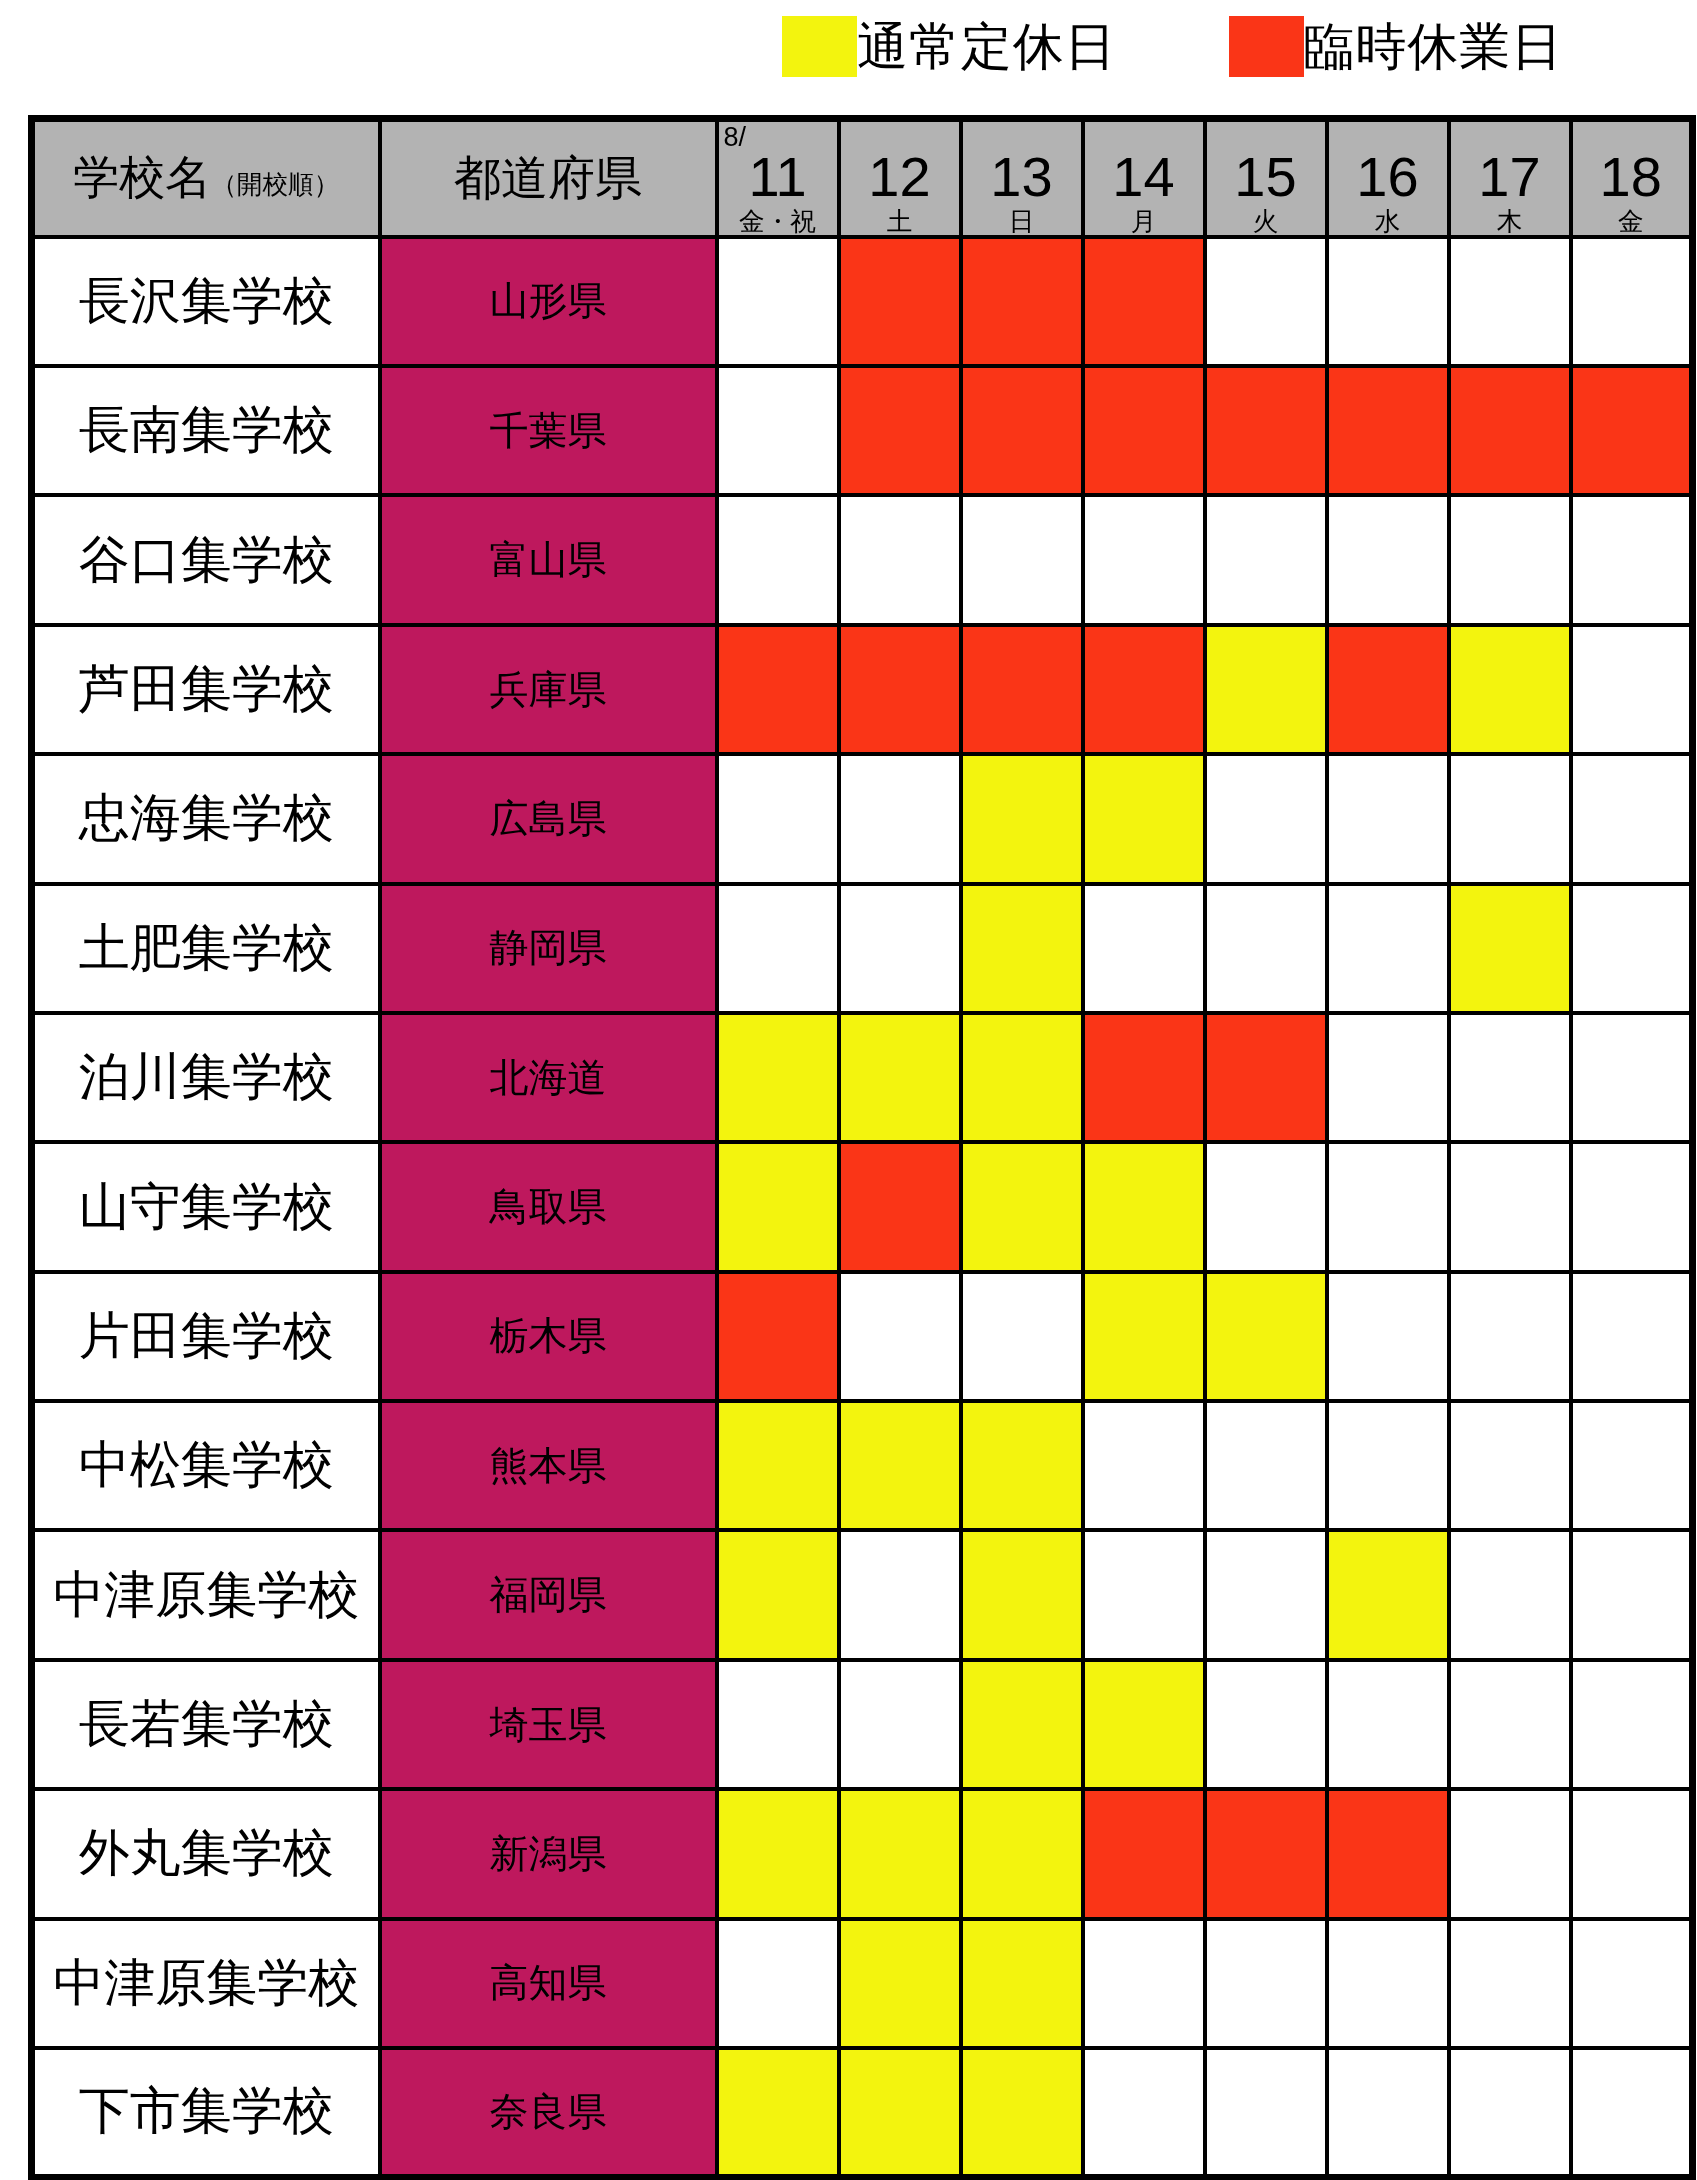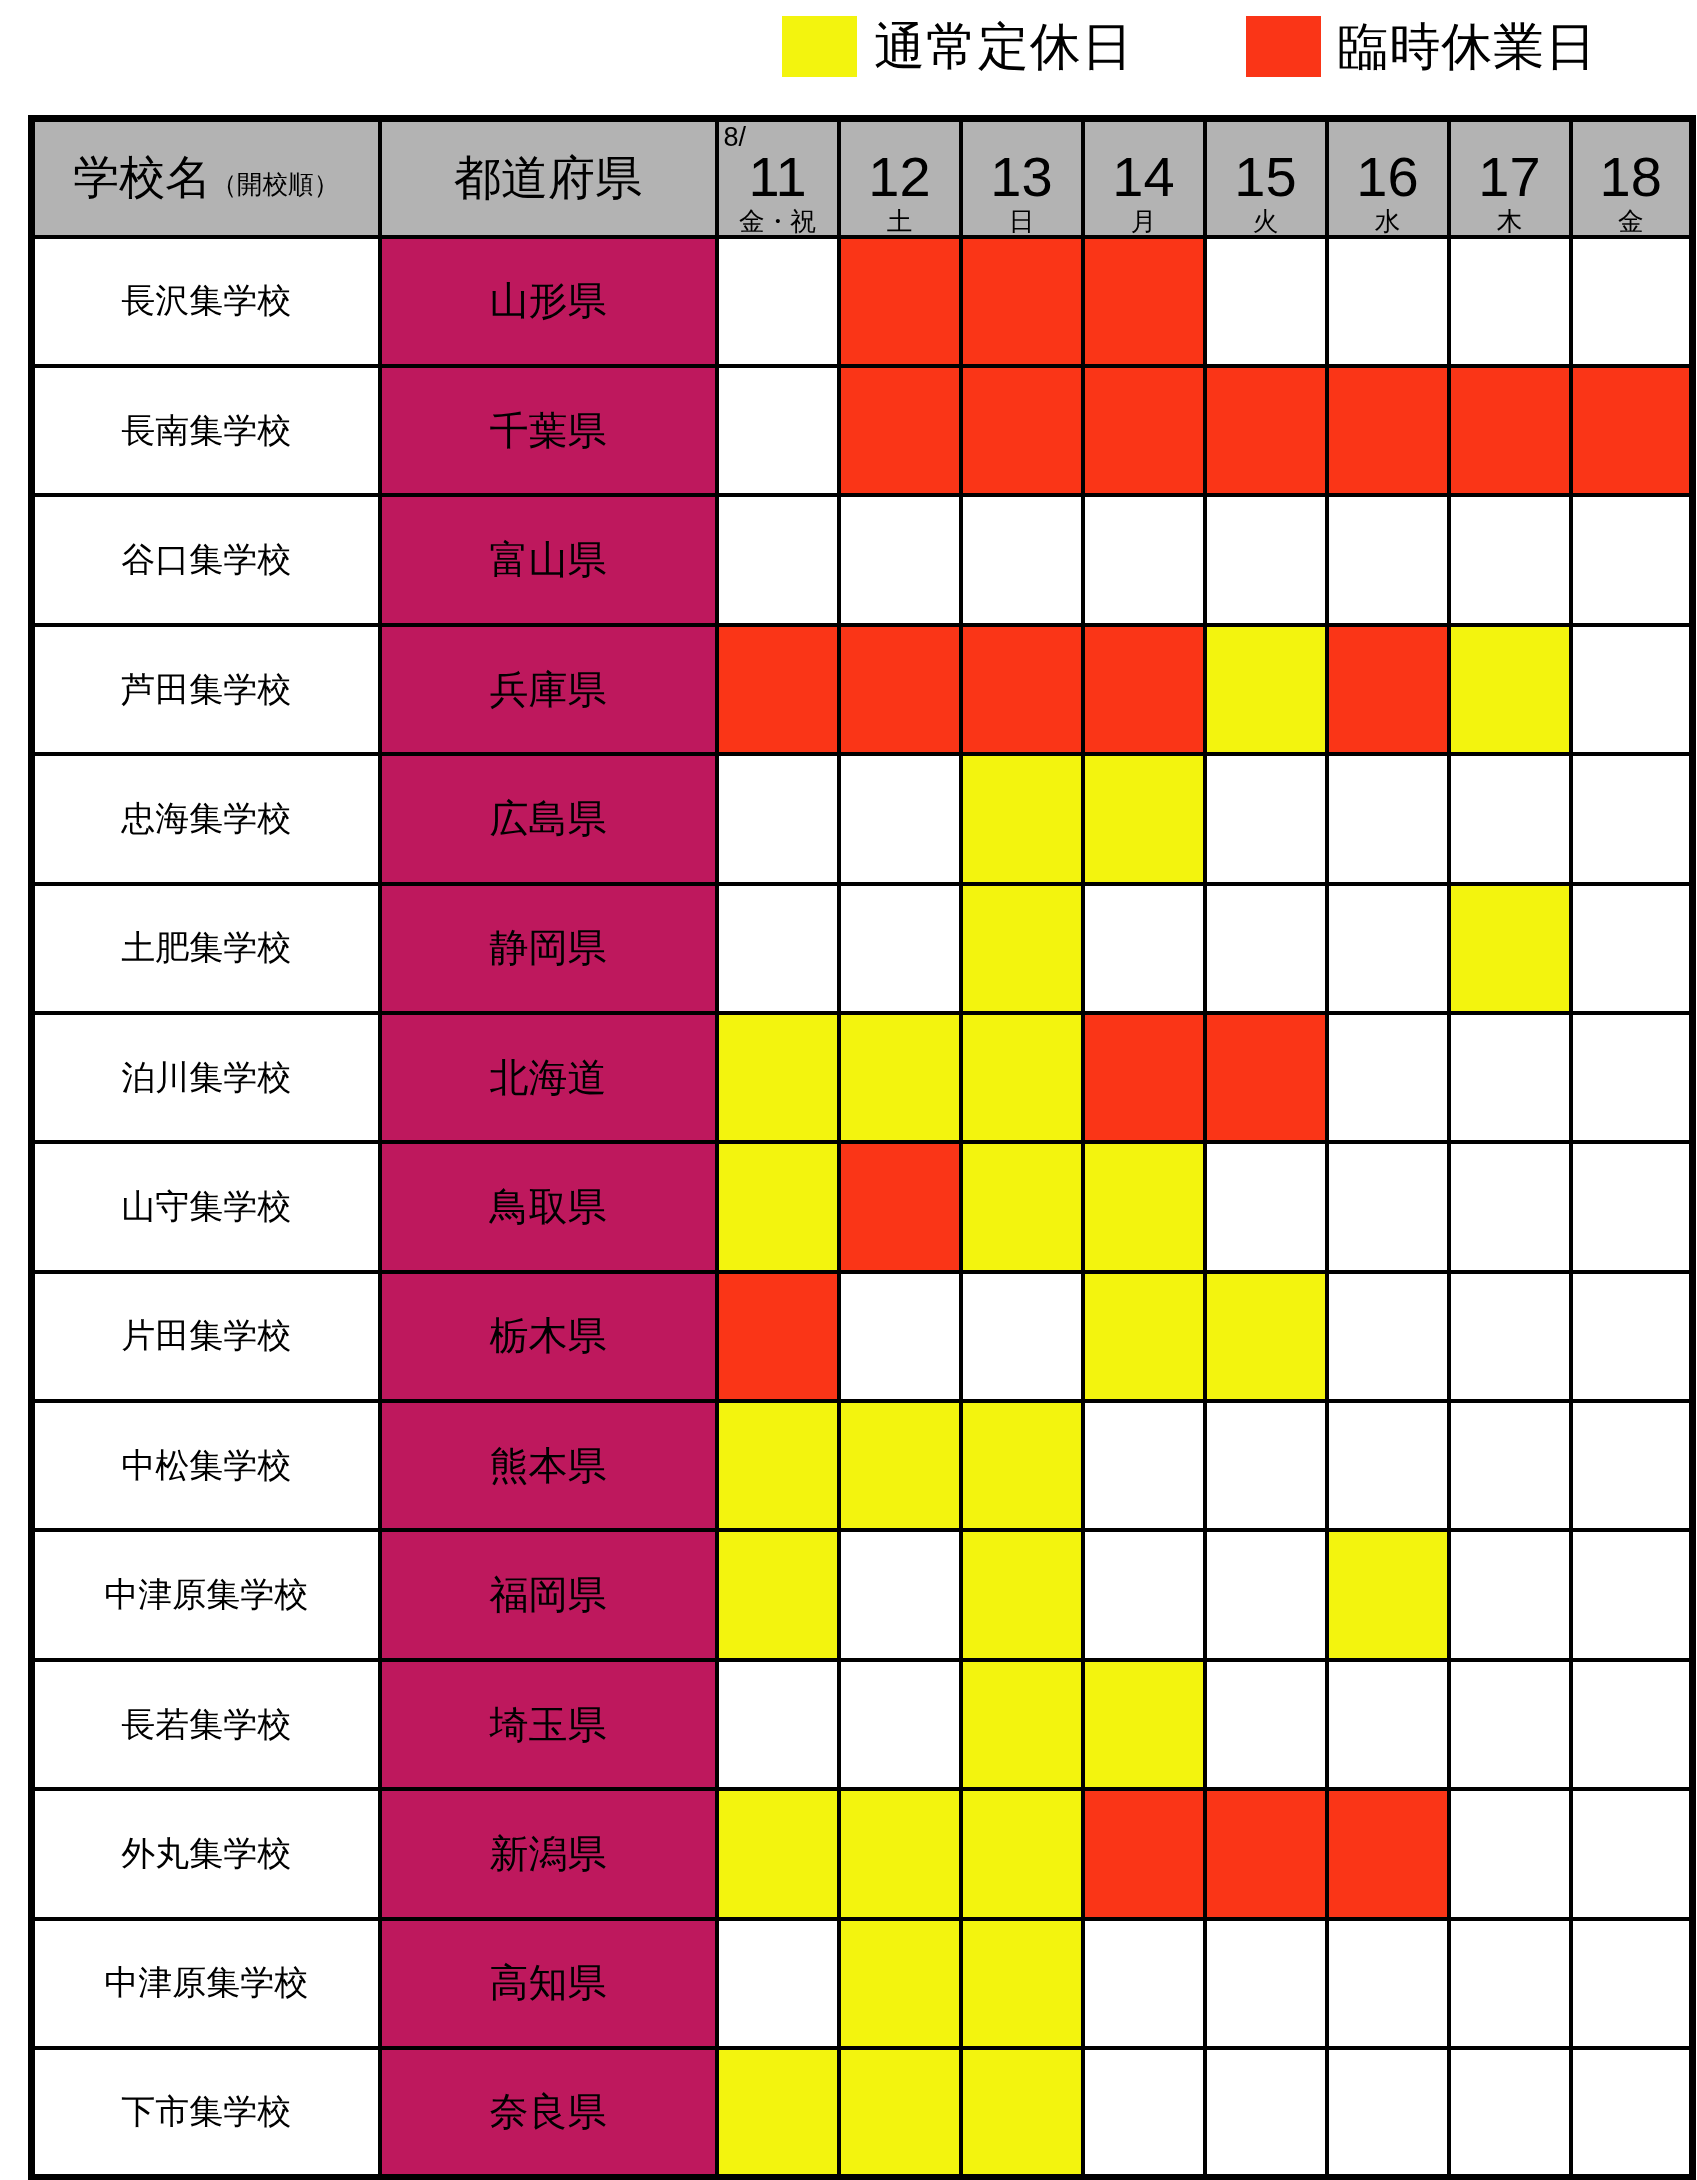--- a/index.html
+++ b/index.html
@@ -6,21 +6,21 @@
   body{
     width:1698px;height:2181px;background:#ffffff;position:relative;
     font-family:"Liberation Sans", sans-serif;color:#000;
   }
   
   .legend{
     position:absolute;top:12px;left:782px;height:68px;
     display:flex;align-items:center;
   }
   .swatch{width:75px;height:61px;flex:0 0 auto;}
-  .legend-label{font-size:51px;line-height:1;margin-left:17px;white-space:nowrap;letter-spacing:0.9px;}
+  .legend-label{font-size:51px;line-height:1;white-space:nowrap;letter-spacing:0.9px;}
   .legend-group2{margin-left:112px;}
   
   table.schedule{
     position:absolute;top:115px;left:28px;
     width:1661px;height:2066px;
     border-collapse:collapse;table-layout:fixed;
     border:7.7px solid #000;
   }
   table.schedule th, table.schedule td{
     border:4.3px solid #000;padding:0;text-align:center;vertical-align:middle;
@@ -30,21 +30,21 @@
   th{background:#b3b3b3;font-weight:normal;}
   .school-h{font-size:46px;}
   .school-h .note{font-size:25.6px;}
   .pref-h{font-size:47px;}
   .day-h{position:relative;}
   .day-h .month{
     position:absolute;top:1.7px;left:5.1px;font-size:27px;line-height:1;
   }
   .day-h .date{font-size:56px;line-height:58px;margin-top:26px;}
   .day-h .weekday{font-size:25.6px;line-height:27px;margin-top:1.7px;}
-  .school-cell{font-size:34px;background:#fff;}
+  .school-cell{font-size:51px;background:#fff;}
   .pref-cell{font-size:39px;background:#be185d;}
   .day-cell{background:#fff;}
 </style>
 </head>
 <body>
 
 <div class="legend">
   <span class="swatch" id="swatch-normal" style="background: rgb(243, 244, 14);"></span>
   <span class="legend-label">通常定休日</span>
   <span class="swatch legend-group2" id="swatch-temporary" style="background: rgb(250, 53, 23);"></span>

